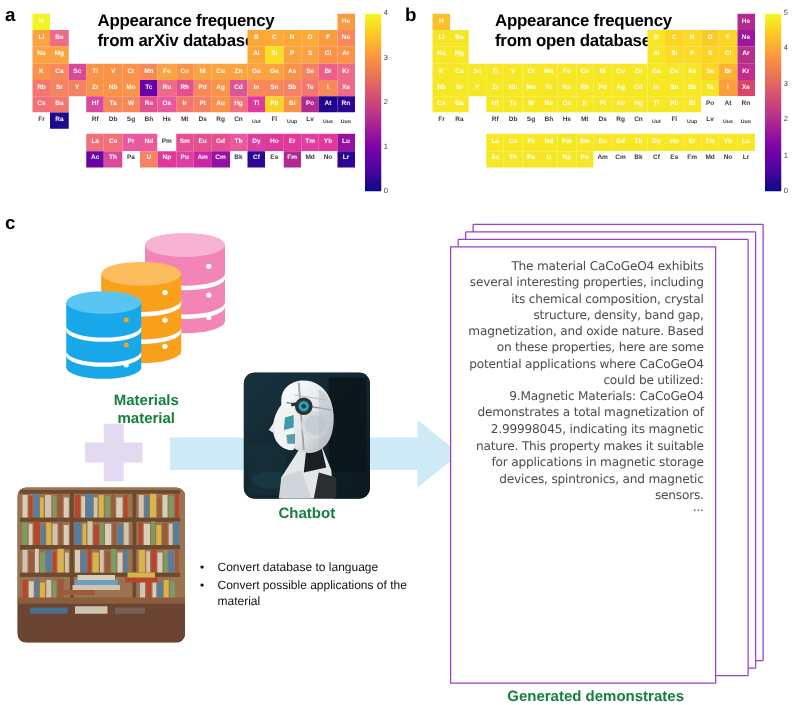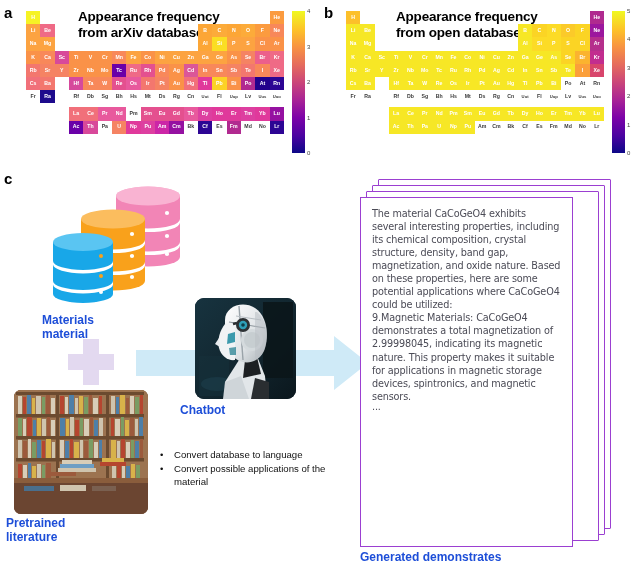--- a/index.html
+++ b/index.html
@@ -32,22 +32,22 @@
         #cb4679 50%, #e56b5d 62%, #f89441 75%, #fdc328 87%, #f0f921 100%);
      border:none;}
   .cbar-ticks{position:absolute;font-size:6px;color:#444;}
   .cbar-ticks span{position:absolute;left:0;transform:translateY(-50%);}
 
   
   #panel-c{position:absolute;left:0;top:168px;width:640px;height:396px;}
 
   .db-stack{position:absolute;left:50px;top:14px;width:135px;height:125px;}
   .cap{
-    position:absolute;font-weight:bold;font-size:12px;
-    color:#1d4ed8;line-height:1.2;
+    position:absolute;text-align:center;font-weight:bold;font-size:12px;
+    color:#15803d;line-height:1.2;
   }
   .plus{position:absolute;left:68px;top:171px;width:46px;height:46px;}
   .plus:before,.plus:after{
     content:"";position:absolute;background:#e3d9f0;
   }
   .plus:before{left:15px;top:0;width:16px;height:46px;}
   .plus:after{left:0;top:15px;width:46px;height:16px;}
 
   .lit-img{
     position:absolute;left:14px;top:222px;width:134px;height:124px;
@@ -65,20 +65,21 @@
   .bullets .b .dot{width:14px;flex:0 0 14px;text-align:left;}
 
   .stackbox{
     position:absolute;border:1.6px solid #9b3fd1;background:#ffffff;
     box-sizing:border-box;border-radius:1px;
   }
   .txtbox{
     position:absolute;left:360px;top:29px;width:213px;height:350px;
     border:1.6px solid #9b3fd1;background:#fff;box-sizing:border-box;
     padding:9px 9px 4px 11px;
+    text-align:right;
   }
   .txtbox p{
     margin:0;font-size:9.7px;line-height:1.345;color:#4b4b56;
     font-family:"DejaVu Sans", sans-serif;letter-spacing:-0.15px;
   }
   .txtbox p.ellip{line-height:0.75;font-size:9.7px;}
 </style>
 </head>
 <body>
 
@@ -523,24 +524,20 @@
       </g>
       <rect x="0" y="90" width="134" height="34" fill="#6b4531"></rect>
       <rect x="0" y="88" width="134" height="5" fill="#8a5d3c"></rect>
       <g>
         <rect x="10" y="96" width="30" height="5" fill="#4a6f8d"></rect>
         <rect x="46" y="95" width="26" height="6" fill="#cfc4ae"></rect>
         <rect x="78" y="96" width="24" height="5" fill="#7a6050"></rect>
       </g>
     </svg>
   </div>
-  <div class="cap" style="left:6px;top:348px;width:150px;">
-    <div>Pretrained</div>
-    <div>literature</div>
-  </div>
 
   <div class="bot-img">
     <svg width="101" height="101" viewBox="0 0 101 101">
       <defs>
         <linearGradient id="bgg" x1="0" y1="0" x2="1" y2="1">
           <stop offset="0%" stop-color="#17333f"></stop>
           <stop offset="55%" stop-color="#12262f"></stop>
           <stop offset="100%" stop-color="#0b171d"></stop>
         </linearGradient>
         <linearGradient id="hg" x1="0" y1="0" x2="1" y2="1">
@@ -575,21 +572,21 @@
       <circle cx="57" cy="42" r="8" fill="#c3cace" opacity="0.8"></circle>
 
       <circle cx="48" cy="27" r="7" fill="#2c3134"></circle>
       <circle cx="48" cy="27" r="4.2" fill="#2e9fb8"></circle>
       <circle cx="48" cy="27" r="1.8" fill="#0d3d49"></circle>
       <path d="M38 26 L42 25" stroke="#2a2e31" stroke-width="2.5"></path>
 
       <path d="M62 14 C72 22 74 38 70 50 C68 56 64 60 60 62 L60 14 Z" fill="#b9c0c5" opacity="0.55"></path>
     </svg>
   </div>
-  <div class="cap" style="left:180px;top:235px;width:101px;">Chatbot</div>
+  <div class="cap" style="left:195px;top:235px;width:101px;">Chatbot</div>
 
   <div class="bullets" id="chatbot-bullets">
       <div class="b">
         <span class="dot">•</span>
         <span>Convert database to language</span>
       </div>
       <div class="b">
         <span class="dot">•</span>
         <span>Convert possible applications of the material</span>
       </div>

